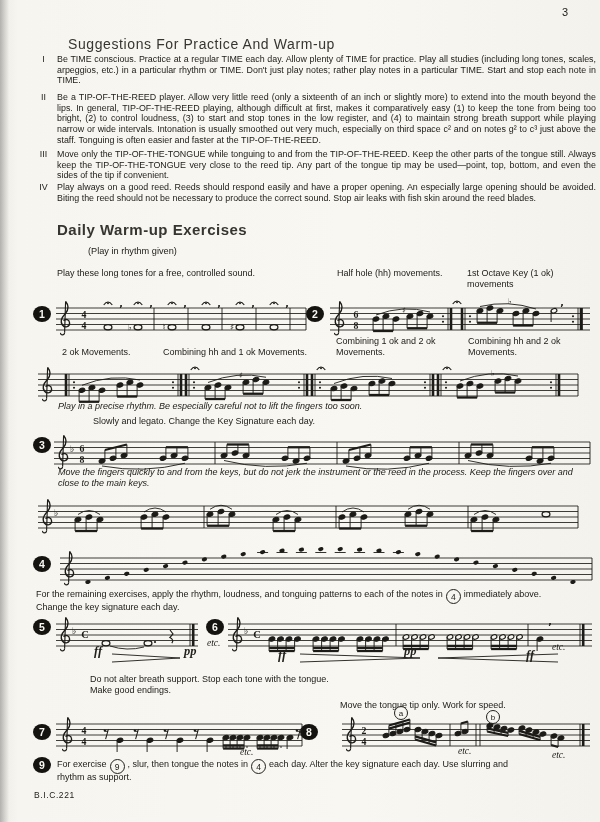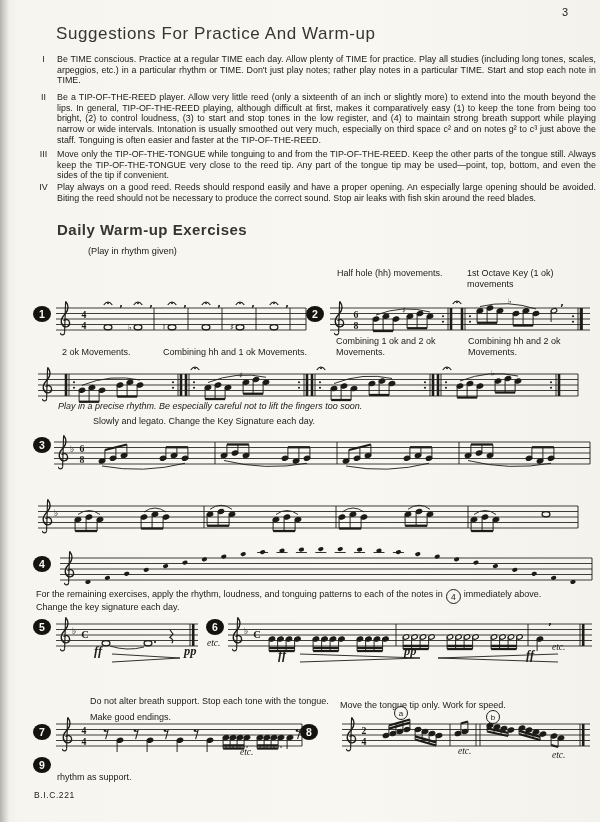--- a/index.html
+++ b/index.html
@@ -2,21 +2,21 @@
 <html><head>
 <meta charset="utf-8">
 <style>
   html,body{margin:0;padding:0;background:#e9e7e2;}
   .page{position:relative;width:600px;height:822px;overflow:hidden;color:#23211d;
     font-family:"Liberation Sans",sans-serif;
     background:linear-gradient(90deg,#edebe5 0,#f7f5ef 3%,#f9f7f1 60%,#f4f2ec 100%);}
   .scan-edge{position:absolute;left:0;top:0;width:9px;height:822px;
     background:linear-gradient(90deg,#b3b1ad,#d7d5d0 55%,rgba(215,213,208,0));}
   .pgnum{position:absolute;left:562px;top:6px;font-size:11px;}
-  .title{position:absolute;left:56px;top:24px;margin:0;font-size:17px;font-weight:normal;
+  .title{position:absolute;left:56px;top:24px;margin:12px;font-size:14px;font-weight:normal;
     letter-spacing:.6px;color:#37352f;}
   .h2{position:absolute;left:57px;top:221px;margin:0;font-size:15px;font-weight:bold;
     letter-spacing:.5px;color:#37352f;}
   .sub{position:absolute;left:88px;top:246px;font-size:9.2px;}
   .sugg{position:absolute;left:36px;width:560px;font-size:8.9px;line-height:10.7px;}
   .sugg .num{position:absolute;left:0;top:0;width:15px;text-align:center;}
   .sugg .body{display:block;margin-left:21px;text-align:justify;}
   .cap{position:absolute;font-size:9px;white-space:nowrap;}
   .cap.b{font-weight:normal;}
   .cap.i{font-style:italic;}
@@ -56,20 +56,21 @@
     <span class="body">Move only the TIP-OF-THE-TONGUE while tonguing to and from the TIP-OF-THE-REED.  Keep the other parts of the tongue still.  Always keep the TIP-OF-THE-TONGUE very close to the reed tip.  Any part of the tongue tip may be used—point, top, bottom, and even the sides of the tip if convenient.</span>
   </div>
   <div class="sugg" style="top:182px">
     <span class="num">IV</span>
     <span class="body">Play always on a good reed.  Reeds should respond easily and have a proper opening.  An especially large opening should be avoided.  Biting the reed should not be necessary to produce the correct sound.  Stop air leaks with fish skin around the reed blades.</span>
   </div>
 
   <h2 class="h2">Daily Warm-up Exercises</h2>
   <div class="sub">(Play in rhythm given)</div>
 
+  <span class="cap" style="left:57px;top:268px">Play these long tones for a free, controlled sound.</span>
   <span class="cap" style="left:337px;top:268px">Half hole (hh) movements.</span>
   <span class="cap" style="left:467px;top:268px">1st Octave Key  (1 ok)</span>
   <span class="cap" style="left:467px;top:279px">movements</span>
 
   <div class="exnum" style="left:33px;top:306px">1</div>
   <div class="exnum" style="left:306px;top:306px">2</div>
   <div class="exnum" style="left:33px;top:437px">3</div>
   <div class="exnum" style="left:33px;top:556px">4</div>
   <div class="exnum" style="left:33px;top:619px">5</div>
   <div class="exnum" style="left:206px;top:619px">6</div>
@@ -724,36 +725,38 @@
 
   <span class="cap" style="left:62px;top:347px">2 ok Movements.</span>
   <span class="cap" style="left:163px;top:347px">Combining hh and 1 ok Movements.</span>
   <span class="cap" style="left:336px;top:336px">Combining 1 ok and 2 ok</span>
   <span class="cap" style="left:336px;top:347px">Movements.</span>
   <span class="cap" style="left:468px;top:336px">Combining hh and 2 ok</span>
   <span class="cap" style="left:468px;top:347px">Movements.</span>
 
   <span class="cap i" style="left:58px;top:401px">Play in a precise rhythm.  Be especially careful not to lift the fingers too soon.</span>
   <span class="cap b" style="left:93px;top:416px">Slowly and legato.  Change the Key Signature each day.</span>
+  <span class="cap i wrap" style="left:58px;top:467px;width:522px;line-height:11px">Move the fingers quickly to and from the keys, but do not jerk the instrument or the reed in the process.  Keep the fingers over and close to the main keys.</span>
 
   <span class="cap" style="left:36px;top:589px"><span>For the remaining exercises, apply the rhythm, loudness, and tonguing patterns to each of the notes in</span><span class="ref">4</span><span>immediately above.</span></span>
   <span class="cap" style="left:36px;top:602px">Change the key signature each day.</span>
 
   <span class="dyn" style="left:94px;top:644px">ff</span>
   <span class="dyn" style="left:184px;top:644px">pp</span>
   <span class="etc" style="left:207px;top:638px">etc.</span>
   <span class="dyn" style="left:278px;top:648px">ff</span>
   <span class="dyn" style="left:404px;top:644px">pp</span>
   <span class="dyn" style="left:526px;top:648px">ff</span>
   <span class="etc" style="left:552px;top:642px">etc.</span>
 
-  <span class="cap wrap" style="left:90px;top:693px;width:252px;line-height:16px">Do not alter breath support.  Stop each tone with the tongue.  Make good endings.</span>
+  <span class="cap wrap" style="left:90px;top:674px;width:252px;line-height:11px">Do not alter breath support.  Stop each tone with the tongue.  Make good endings.</span>
   <span class="cap" style="left:340px;top:700px">Move the tongue tip only.  Work for speed.</span>
   <div class="letter" style="left:394px;top:706px">a</div>
   <div class="letter" style="left:486px;top:710px">b</div>
   <span class="etc" style="left:240px;top:747px">etc.</span>
   <span class="etc" style="left:458px;top:746px">etc.</span>
   <span class="etc" style="left:552px;top:750px">etc.</span>
 
+  <span class="cap" style="left:57px;top:759px"><span>For exercise</span><span class="ref">9</span><span>, slur, then tongue the notes in</span><span class="ref">4</span><span>each day.   Alter the key signature each day.   Use slurring and</span></span>
   <span class="cap" style="left:57px;top:772px">rhythm as support.</span>
 
   <div class="footer">B.I.C.221</div>
 </div>
 
 </body></html>

